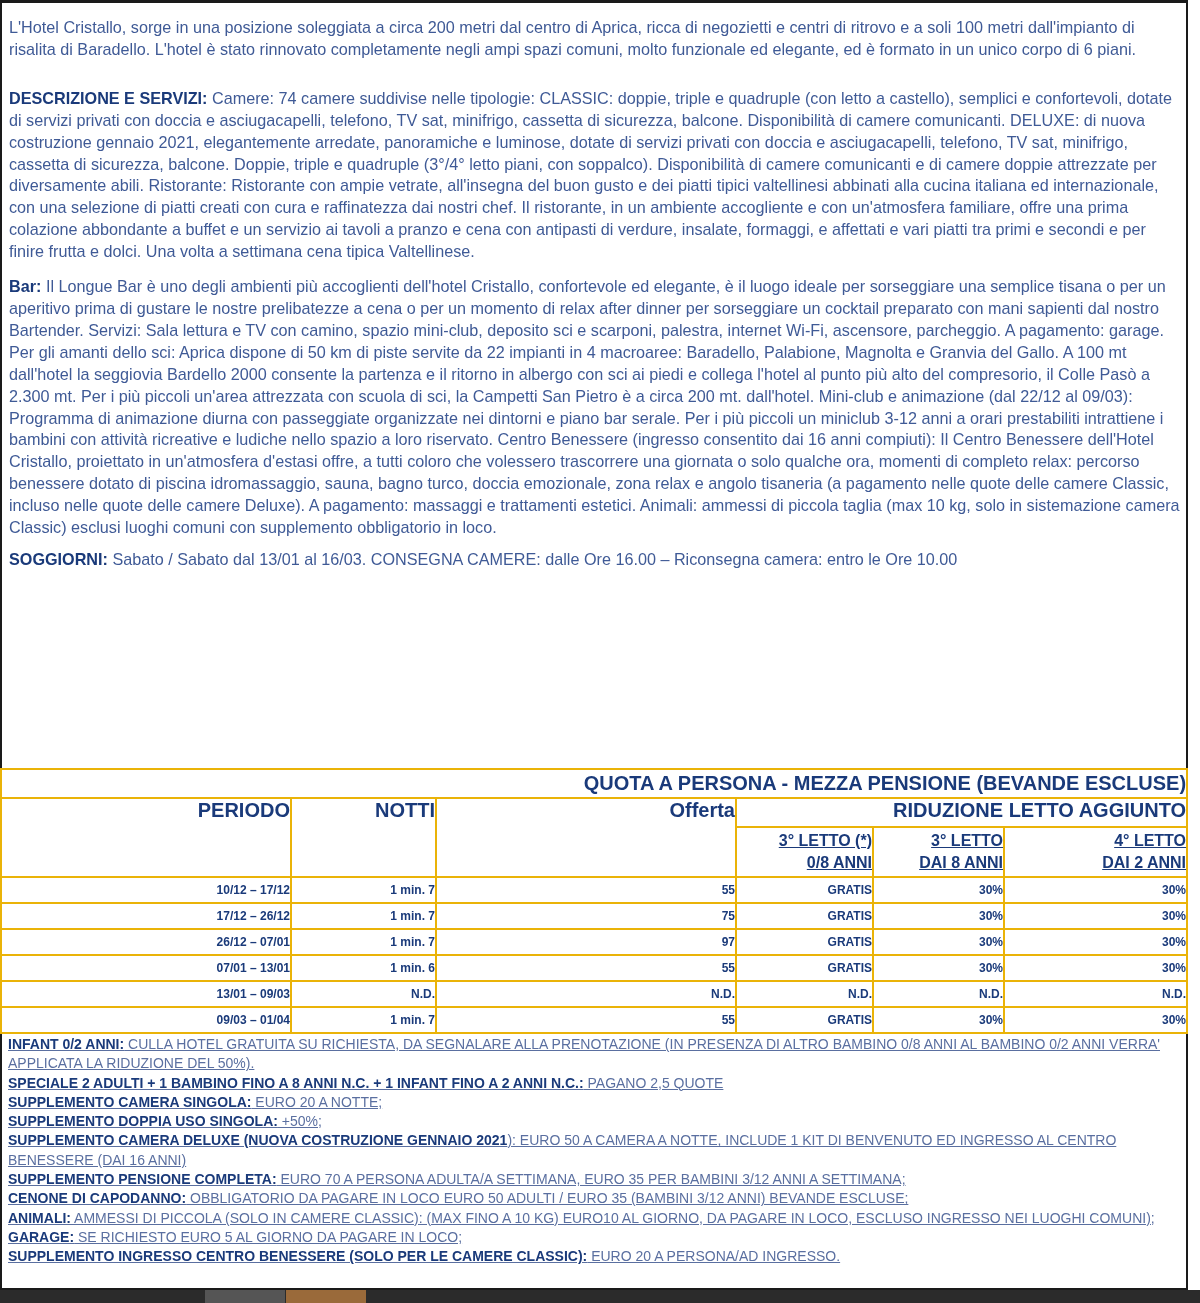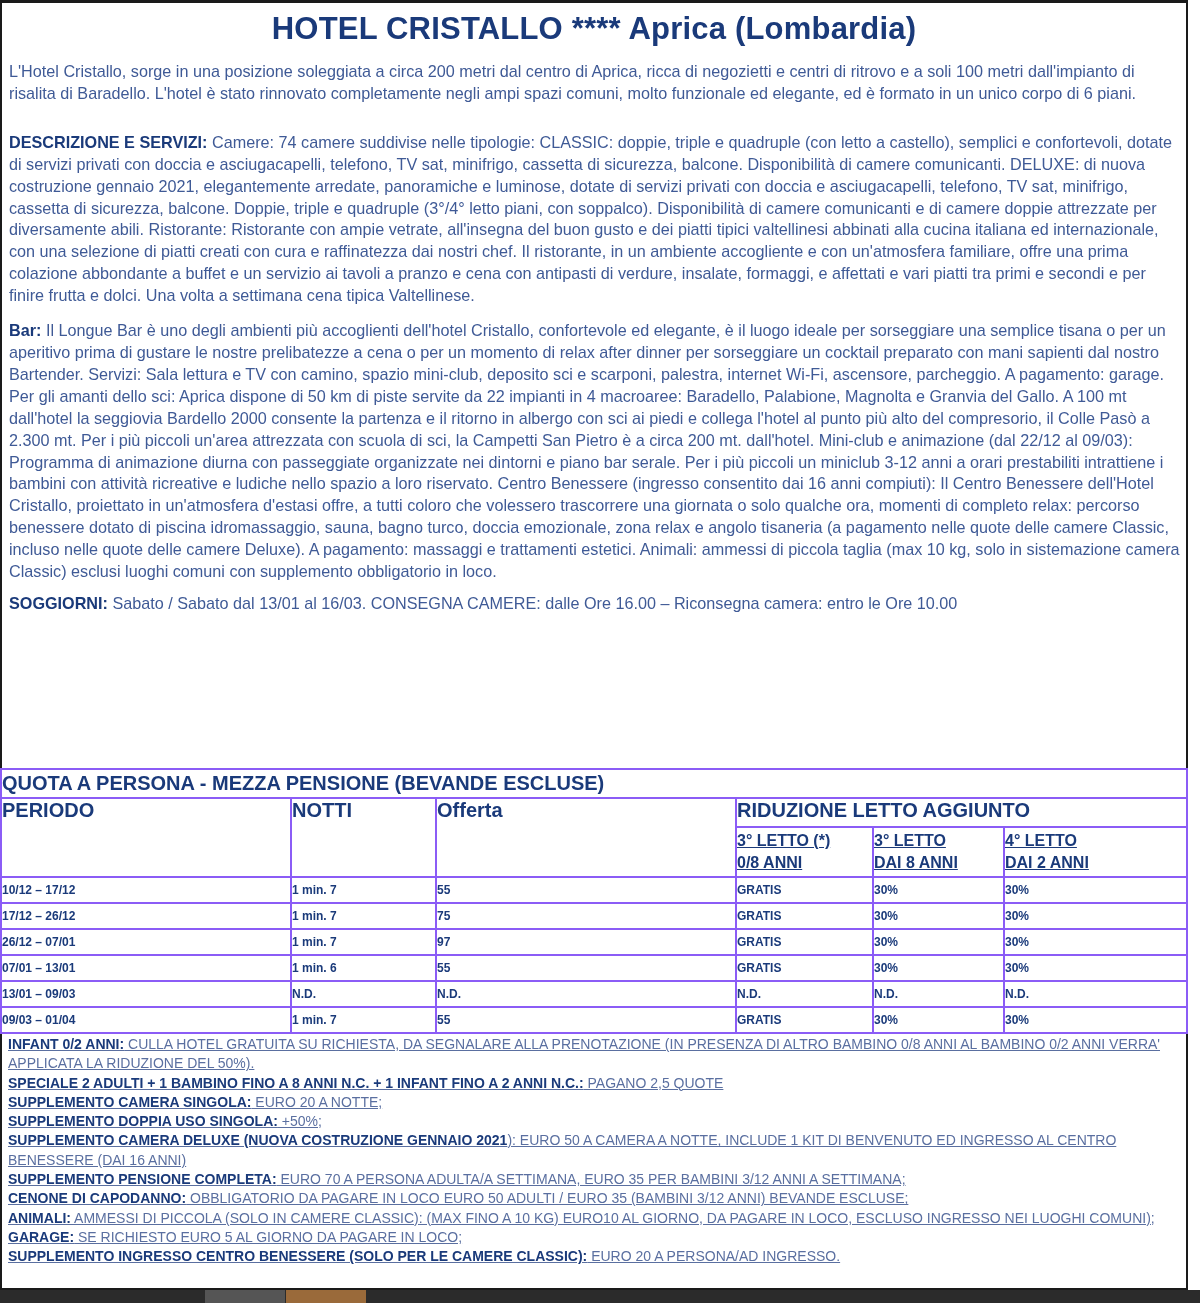--- a/index.html
+++ b/index.html
@@ -24,36 +24,35 @@
   .p4 { margin-top: 10px; }
   .bottom-strip { position: absolute; left: 0; top: 1290px; width: 1200px; height: 13px; background: #2b2b2b; }
   .bottom-strip .seg1 { position: absolute; left: 205px; width: 80px; height: 13px; background: #555; }
   .bottom-strip .seg2 { position: absolute; left: 286px; width: 80px; height: 13px; background: #9a6a3a; }
 
   table.rates {
     position: absolute; left: 0; top: 768px; width: 1186px;
     border-collapse: collapse; table-layout: fixed;
     color: #1a3a7a; font-weight: bold;
   }
-  table.rates td { border: 2px solid #8b5cf6; text-align: left; padding: 0; }
+  table.rates td { border: 2px solid #eab308; text-align: right; padding: 0; }
   .caption-cell { font-size: 20px; height: 27px; }
   .hdr-main { font-size: 20px; height: 27px; vertical-align: top; }
   .hdr-sub { font-size: 16px; line-height: 22px; height: 48px; text-decoration: underline; }
   .row td { font-size: 12px; height: 24px; }
   .notes {
     position: absolute; left: 0; top: 1035px; width: 1186px; padding: 0 8px;
     box-sizing: border-box; font-size: 14px; line-height: 19.3px; color: #5a6fa0; text-decoration: underline;
   }
   .notes .nlbl { color: #1a3a7a; font-weight: bold; }
 </style>
 </head>
 <body>
 
 <div class="page">
-  <div class="title">HOTEL CRISTALLO **** Aprica (Lombardia)</div>
 
   <p class="para p1">L'Hotel Cristallo, sorge in una posizione soleggiata a circa 200 metri dal centro di Aprica, ricca di negozietti e centri di ritrovo e a soli 100 metri dall'impianto di risalita di Baradello. L'hotel è stato rinnovato completamente negli ampi spazi comuni, molto funzionale ed elegante, ed è formato in un unico corpo di 6 piani.</p>
 
   <p class="para p2"><span class="lbl">DESCRIZIONE E SERVIZI:</span><span> Camere: 74 camere suddivise nelle tipologie: CLASSIC: doppie, triple e quadruple (con letto a castello), semplici e confortevoli, dotate di servizi privati con doccia e asciugacapelli, telefono, TV sat, minifrigo, cassetta di sicurezza, balcone. Disponibilità di camere comunicanti. DELUXE: di nuova costruzione gennaio 2021, elegantemente arredate, panoramiche e luminose, dotate di servizi privati con doccia e asciugacapelli, telefono, TV sat, minifrigo, cassetta di sicurezza, balcone. Doppie, triple e quadruple (3°/4° letto piani, con soppalco). Disponibilità di camere comunicanti e di camere doppie attrezzate per diversamente abili. Ristorante: Ristorante con ampie vetrate, all'insegna del buon gusto e dei piatti tipici valtellinesi abbinati alla cucina italiana ed internazionale, con una selezione di piatti creati con cura e raffinatezza dai nostri chef. Il   ristorante,  in un ambiente accogliente e con un'atmosfera familiare, offre una prima colazione abbondante a buffet e un servizio ai tavoli a pranzo e cena con antipasti di verdure, insalate, formaggi, e affettati e vari piatti tra primi e secondi e per finire frutta e dolci. Una volta a settimana cena tipica Valtellinese.</span></p>
 
   <p class="para p3"><span class="lbl">Bar:</span><span> Il Longue Bar è uno degli ambienti più accoglienti dell'hotel Cristallo, confortevole ed elegante, è il luogo ideale per sorseggiare una semplice tisana o per un aperitivo prima di gustare le nostre prelibatezze a cena o per un momento di relax after dinner per sorseggiare un cocktail preparato con mani sapienti dal nostro Bartender. Servizi: Sala lettura e TV con camino, spazio mini-club, deposito sci e scarponi, palestra, internet Wi-Fi, ascensore, parcheggio. A pagamento: garage. Per gli amanti dello sci: Aprica dispone di 50 km di piste servite da 22 impianti in 4 macroaree: Baradello, Palabione, Magnolta e Granvia del Gallo. A 100 mt dall'hotel la seggiovia Bardello 2000 consente la partenza e il ritorno in albergo con sci ai piedi e collega l'hotel al punto più alto del compresorio, il Colle Pasò a 2.300 mt. Per i più piccoli un'area attrezzata con scuola di sci, la Campetti San Pietro è a circa 200 mt. dall'hotel.  Mini-club e animazione (dal 22/12 al 09/03): Programma di animazione diurna con passeggiate organizzate nei dintorni e piano bar serale. Per i più piccoli un miniclub 3-12 anni a orari prestabiliti intrattiene i bambini con attività ricreative e ludiche nello spazio a loro riservato. Centro Benessere (ingresso consentito dai 16 anni compiuti): Il Centro Benessere dell'Hotel Cristallo, proiettato in un'atmosfera d'estasi offre, a tutti coloro che volessero trascorrere una giornata o solo qualche ora, momenti di completo relax: percorso benessere dotato di piscina idromassaggio, sauna, bagno turco, doccia emozionale, zona relax e angolo tisaneria (a pagamento nelle quote delle camere Classic, incluso nelle quote delle camere Deluxe).  A pagamento: massaggi e trattamenti estetici. Animali: ammessi di piccola taglia (max 10 kg, solo in sistemazione camera Classic) esclusi luoghi comuni con supplemento obbligatorio in loco.</span></p>
 
   <p class="para p4"><span class="lbl">SOGGIORNI:</span><span> Sabato / Sabato dal 13/01 al 16/03.  CONSEGNA CAMERE: dalle Ore 16.00 – Riconsegna camera: entro le Ore 10.00</span></p>
 </div>
 

